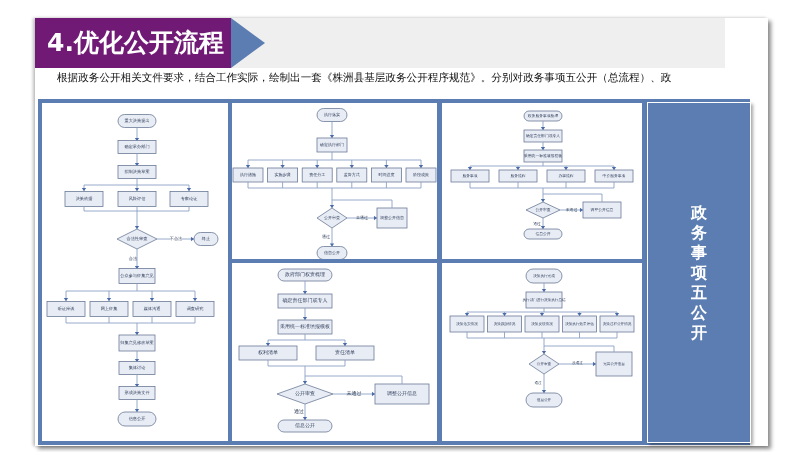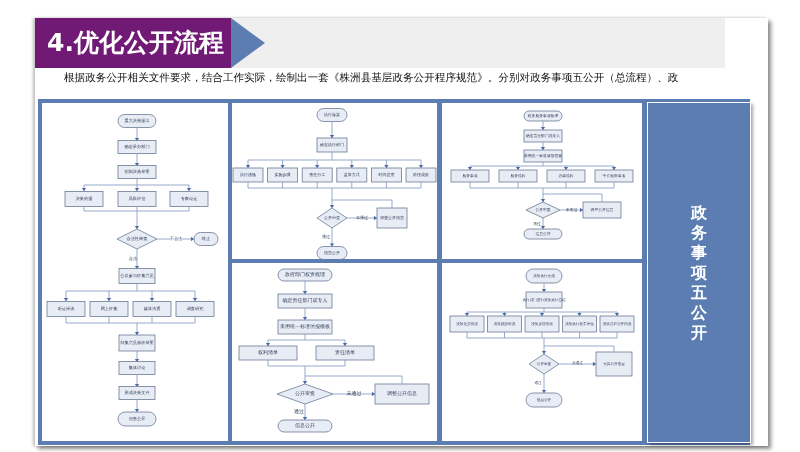--- a/index.html
+++ b/index.html
@@ -9,21 +9,21 @@
            box-shadow: 3px 3px 4px rgba(0,0,0,0.45), -2px 0 3px rgba(0,0,0,0.25); }
   .grey-band { position:absolute; left:0; top:0; width:690px; height:50px; background:#efefef; }
   .title-banner { position:absolute; left:0; top:0; height:50px; width:196px;
                   background:#701a75; }
   .title-arrow { position:absolute; left:196px; top:0; width:0; height:0;
                  border-top:25px solid transparent; border-bottom:25px solid transparent;
                  border-left:34px solid #5b7db2; }
   .title-text { position:absolute; left:12px; top:9px; color:#fff; font-weight:bold;
                 font-size:25px; line-height:32px; letter-spacing:0px; white-space:nowrap; }
   .desc { position:absolute; left:22px; top:53px; width:680px; font-size:10.6px; line-height:13.5px;
-          color:#111;margin-left:7px; }
+          color:#111; }
   .frame { position:absolute; left:3px; top:81px; width:712px; height:346px; background:#5b7db2; }
   .panel { position:absolute; background:#fff; overflow:hidden; }
   .side-label { position:absolute; left:612px; top:84px; width:102px; height:339px; background:#5b7db2;
                 box-shadow: 2px 2px 3px rgba(0,0,0,0.35); border:1px solid #fff; }
   .side-text { position:absolute; left:0; right:0; top:100px; text-align:center; color:#fff;
                font-weight:bold; font-size:16px; line-height:20px; }
   .side-text span { display:block; }
   svg text { font-family:"DejaVu Sans", sans-serif; }
 </style>
 </head>

